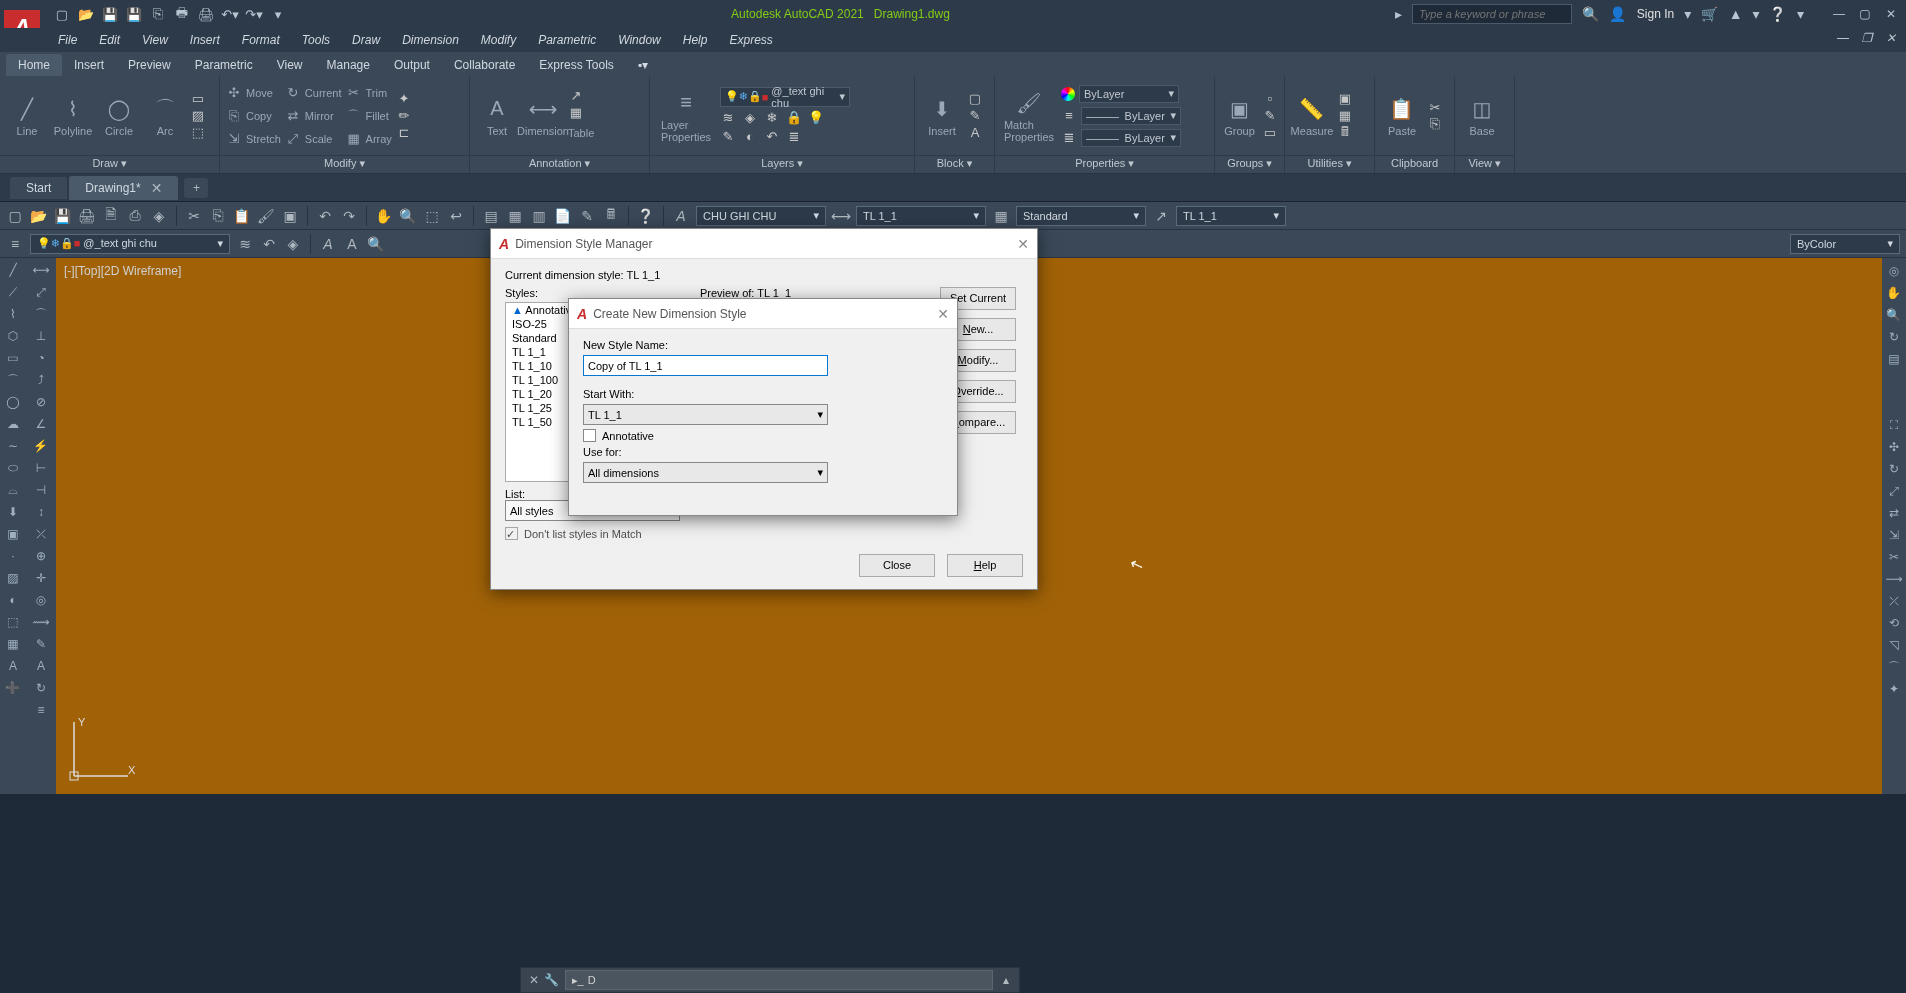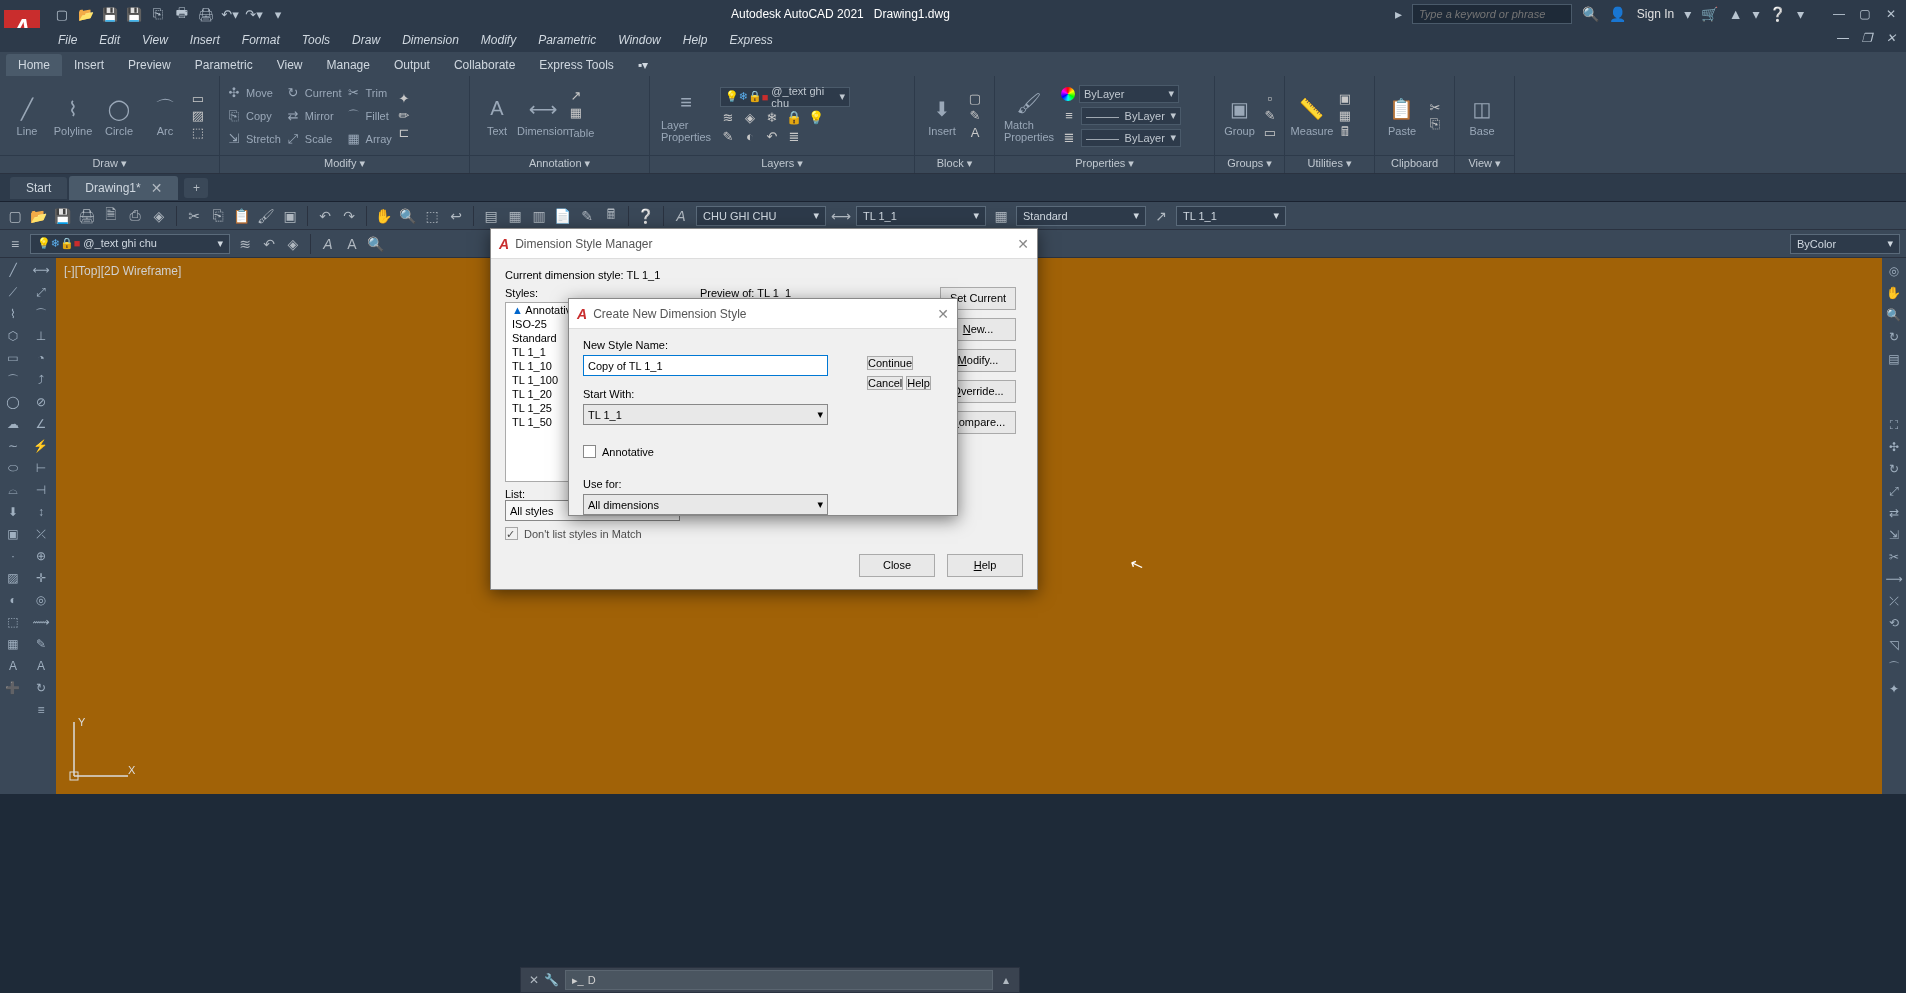--- a/index.html
+++ b/index.html
@@ -3,21 +3,21 @@
 <meta charset="utf-8">
 <style>
 * { box-sizing: border-box; margin: 0; padding: 0; font-family: "Segoe UI", Arial, sans-serif; }
 body { background: #1e2a38; width: 1906px; height: 993px; overflow: hidden; position: relative; color: #c8c8c8; font-size: 12px; }
 
 
 .titlebar { height: 28px; background: #2d3a4a; display: flex; align-items: center; padding: 0 4px; }
 .app-logo { width: 36px; height: 36px; background: #c92d2d; color: #fff; font-size: 24px; font-weight: bold; display: flex; align-items: center; justify-content: center; margin-right: 6px; position: relative; top: 14px; font-style: italic; }
 .qat-icons { display: flex; gap: 8px; margin-left: 8px; }
 .qat-icon { width: 16px; height: 16px; display: flex; align-items: center; justify-content: center; color: #b8c4d0; font-size: 13px; }
-.title-text { flex: 1; text-align: center; color: #ffffff; font-size: 12px; }
+.title-text { flex: 1; text-align: center; color: #84cc16; font-size: 12px; }
 .title-right { display: flex; align-items: center; gap: 10px; }
 .search-box { background: #1e2a38; border: 1px solid #4a5a6a; width: 160px; height: 20px; color: #888; font-style: italic; padding: 0 6px; font-size: 11px; }
 .title-icon { color: #b8c4d0; font-size: 14px; }
 .signin { color: #e0e0e0; font-size: 12px; }
 .win-controls { display: flex; gap: 4px; margin-left: 14px; }
 .win-btn { width: 22px; height: 16px; display: flex; align-items: center; justify-content: center; color: #b8c4d0; font-size: 12px; }
 
 
 .menubar { height: 24px; background: #2d3a4a; display: flex; align-items: center; padding-left: 48px; gap: 2px; position: relative; font-style: italic; }
 .menu-item { padding: 2px 10px; color: #d0d8e0; font-size: 12px; }
@@ -631,34 +631,29 @@
   </div>
   <div class="dlg-body" style="display:flex; gap:16px">
     <div style="flex:1">
       <div style="margin-bottom:4px">New Style Name:</div>
       <input class="txt-input" value="Copy of TL 1_1" style="">
       <div style="margin:12px 0 4px">Start With:</div>
       <div class="combo-input">
           <span>TL 1_1</span>
           <span>▾</span>
         </div>
-      <div class="chk" style="margin:20px 0">
+      <div class="chk" style="margin:4px 0">
         <span class="chk-box"></span>
         <span>Annotative</span>
       </div>
       <div style="margin-bottom:4px">Use for:</div>
       <div class="combo-input">
           <span>All dimensions</span>
           <span>▾</span>
         </div>
-    </div>
-    <div style="width:76px; padding-top:14px">
-      <span class="dlg-btn2">Continue</span>
-      <span class="dlg-btn2">Cancel</span>
-      <span class="dlg-btn2">Help</span>
     </div>
   </div>
 </div>
 
 <div class="cmdline">
   <span class="cmd-icon">✕</span>
   <span class="cmd-icon">🔧</span>
   <div class="cmd-text">
     <span>▸_</span>
     <span>D</span>

